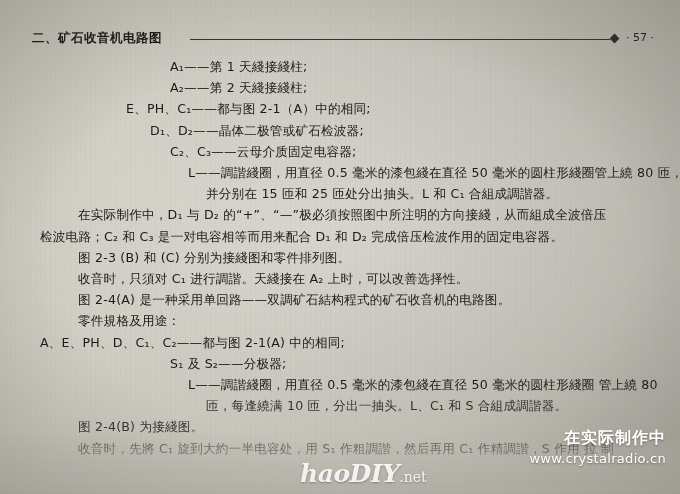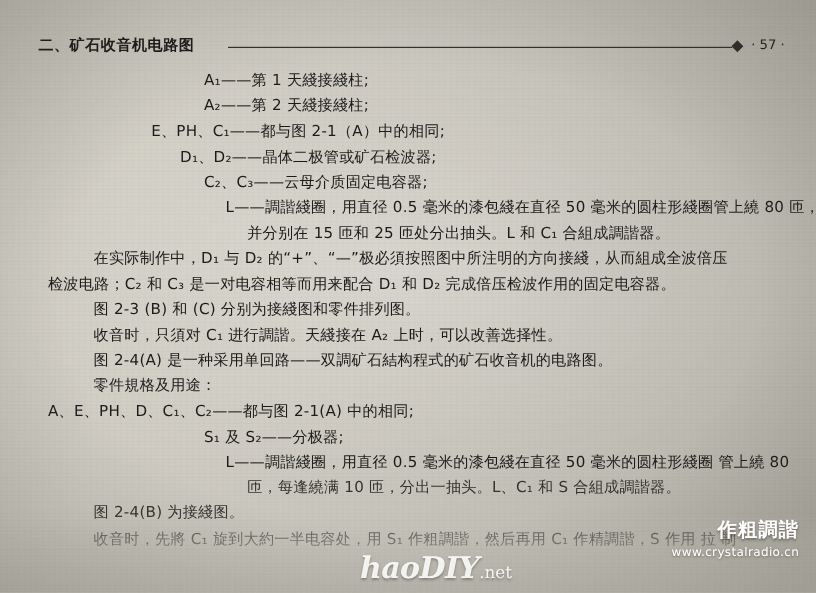--- a/index.html
+++ b/index.html
@@ -149,21 +149,21 @@
   }
   .wm-right .wm-title {
     font-size: 16px;
     font-weight: bold;
     color: #ffffff;
     text-shadow: 0 1px 2px rgba(70,68,62,0.6);
     letter-spacing: 1px;
   }
   .wm-right .wm-url {
     margin-top: 2px;
-    font-size: 10px;
+    font-size: 13px;
     color: #ffffff;
     text-shadow: 0 1px 2px rgba(70,68,62,0.6);
     letter-spacing: 0.3px;
   }
 </style>
 </head>
 <body>
 
 <div id="page">
 
@@ -198,17 +198,17 @@
 
   <div id="bottomfade"></div>
   <div id="grain"></div>
   <div id="vignette"></div>
 
   <div class="wm-center">
     <span>hao</span><span>DIY</span><span class="sub">.net</span>
   </div>
 
   <div class="wm-right">
-    <div class="wm-title">作粗調諧</div>
+    <div class="wm-title">在实际制作中</div>
     <div class="wm-url">www.crystalradio.cn</div>
   </div>
 
 </div>
 
 </body></html>

